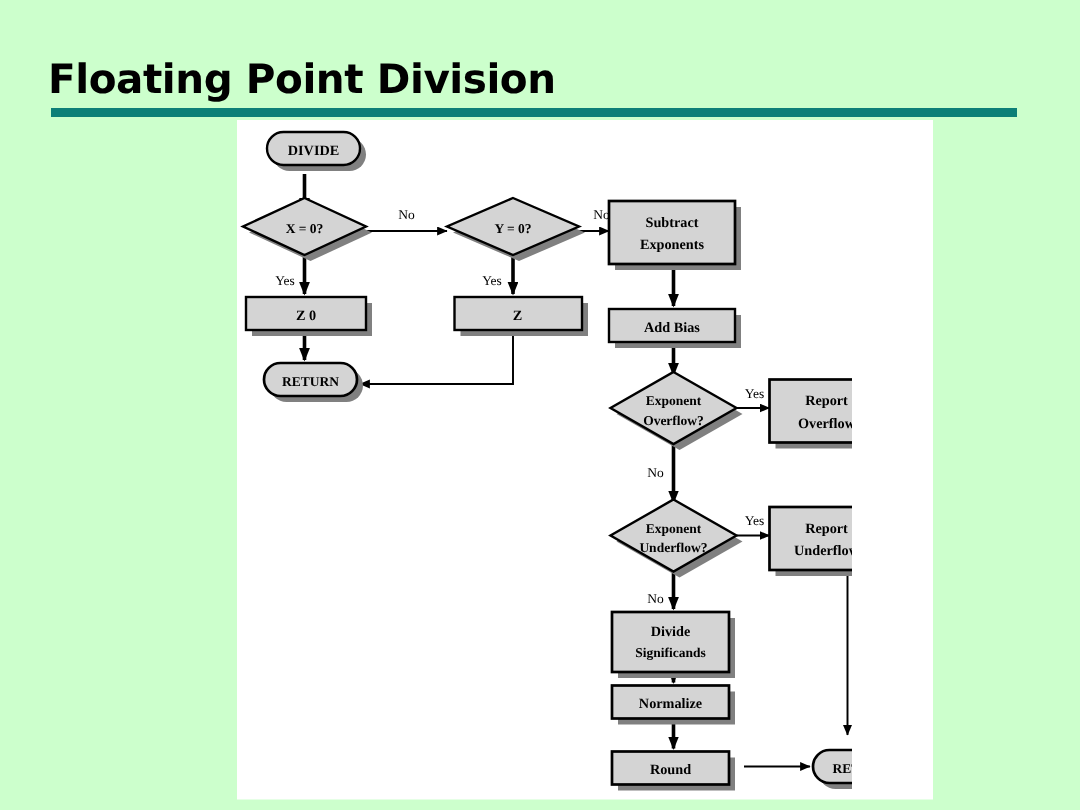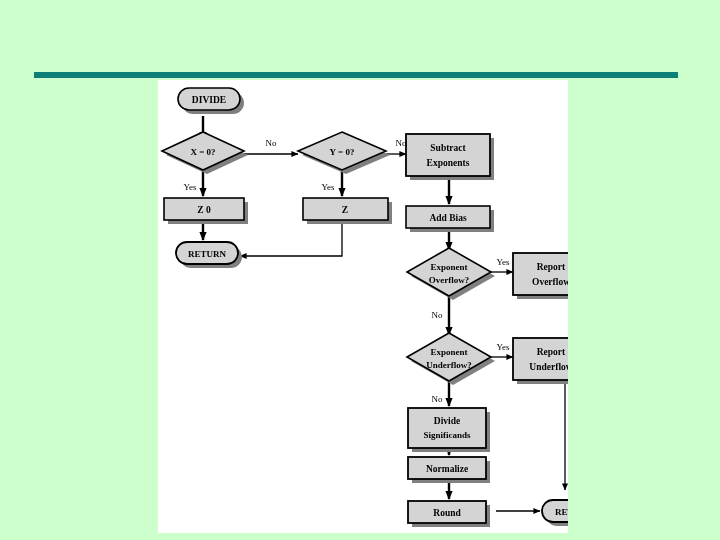--- a/index.html
+++ b/index.html
@@ -38,21 +38,21 @@
     left: 34px;
     top: 72px;
     width: 644px;
     height: 6px;
     background: #0c7f77;
   }
   #figure-panel {
     position: absolute;
     left: 158px;
     top: 80px;
-    width: 410px;
+    width: 464px;
     height: 453px;
     background: #ffffff;
     overflow: hidden;
   }
   #flow-svg {
     position: absolute;
     left: 0;
     top: 0;
   }
   .node-text {
@@ -64,20 +64,21 @@
     font-family: "Liberation Serif", serif;
     fill: #000000;
     font-size: 9px;
   }
 </style>
 </head>
 <body>
 
 <div id="slide">
 
+  <div id="slide-title">Floating Point Division</div>
 
   <div id="title-rule"></div>
 
   <div id="figure-panel">
 
     <svg id="flow-svg" width="410" height="453" viewBox="0 0 410 453">
 
       <defs>
         <marker id="arrow" markerWidth="8" markerHeight="8" refX="6.6" refY="3" orient="auto" markerUnits="userSpaceOnUse">
           <path d="M0,0 L7,3 L0,6 z" fill="#000000"></path>

